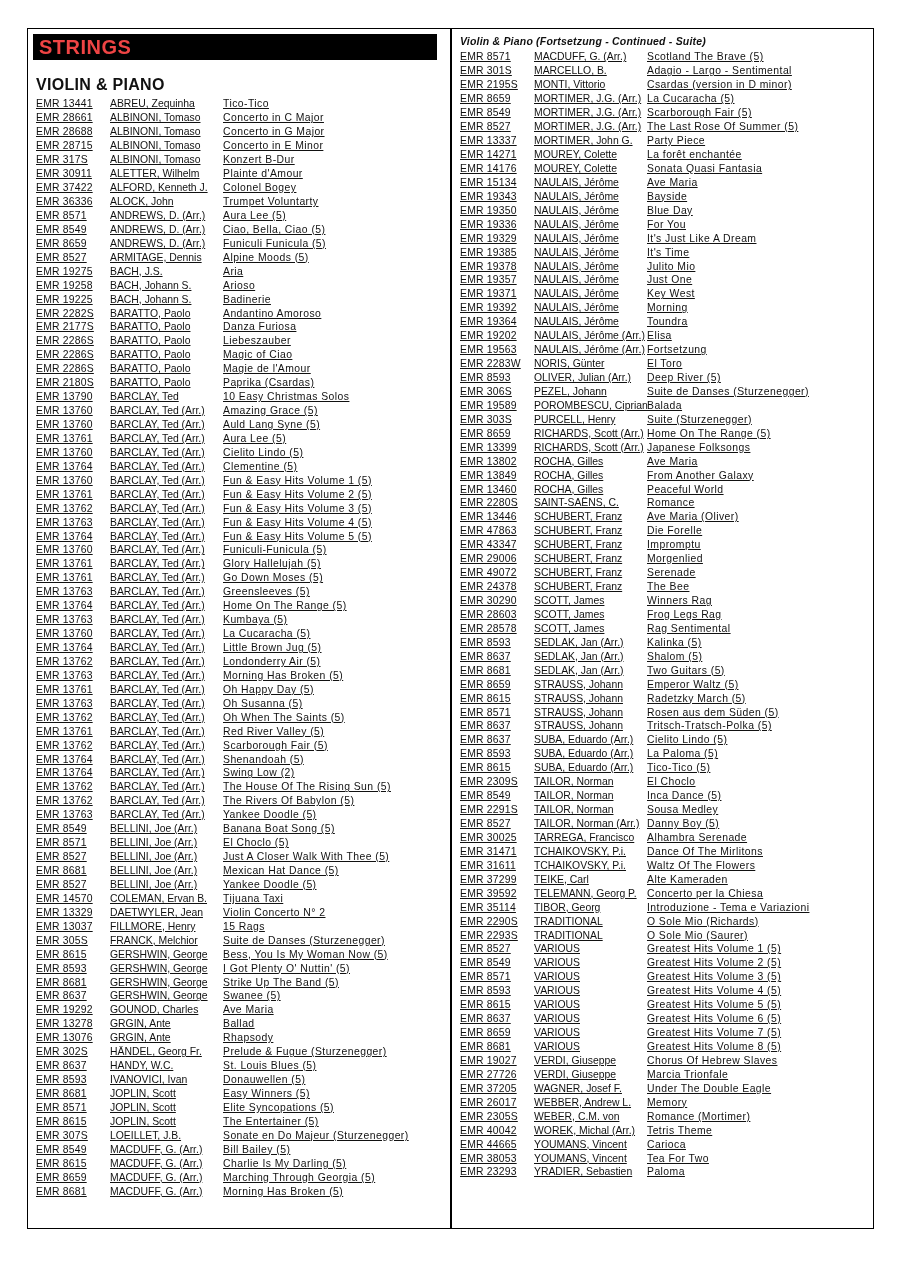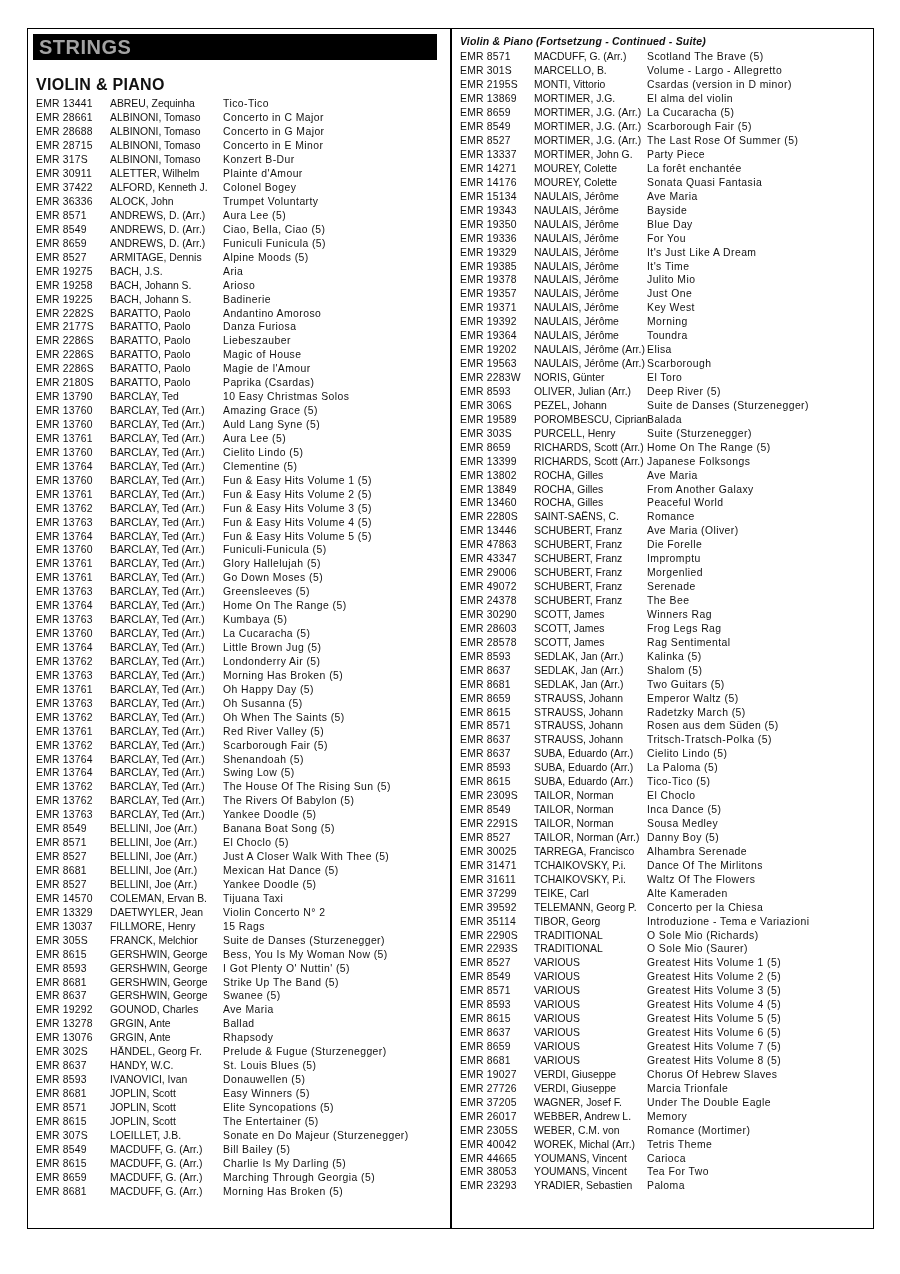--- a/index.html
+++ b/index.html
@@ -47,21 +47,21 @@
     height: 100%;
     padding-left: 36px;
   }
   .band {
     position: absolute;
     left: 5px;
     top: 5px;
     width: 404px;
     height: 26px;
     background: #000000;
-    color: #a3a3a3;
+    color: #ef4444;
     font-size: 20px;
     font-weight: bold;
     line-height: 26px;
     padding-left: 6px;
     letter-spacing: 0.5px;
     box-sizing: border-box;
   }
   .subheading {
     position: absolute;
     left: 8px;
@@ -76,20 +76,21 @@
     top: 6px;
     font-size: 10.5px;
     font-weight: bold;
     font-style: italic;
     letter-spacing: 0.2px;
   }
   .rows {
     position: absolute;
     left: 8px;
     right: 9px;
+    text-decoration: underline;
   }
   #left-rows  { top: 68px; }
   #right-rows { top: 21px; }
   .row {
     display: grid;
     grid-template-columns: 74px 113px 1fr;
     height: 13.95px;
     align-items: center;
   }
   .cell {
@@ -196,21 +197,21 @@
           <span class="cell title">Danza Furiosa</span>
         </div>
         <div class="row">
           <span class="cell ref">EMR 2286S</span>
           <span class="cell composer">BARATTO, Paolo</span>
           <span class="cell title">Liebeszauber</span>
         </div>
         <div class="row">
           <span class="cell ref">EMR 2286S</span>
           <span class="cell composer">BARATTO, Paolo</span>
-          <span class="cell title">Magic of House</span>
+          <span class="cell title">Magic of Ciao</span>
         </div>
         <div class="row">
           <span class="cell ref">EMR 2286S</span>
           <span class="cell composer">BARATTO, Paolo</span>
           <span class="cell title">Magie de l'Amour</span>
         </div>
         <div class="row">
           <span class="cell ref">EMR 2180S</span>
           <span class="cell composer">BARATTO, Paolo</span>
           <span class="cell title">Paprika (Csardas)</span>
@@ -346,21 +347,21 @@
           <span class="cell title">Scarborough Fair (5)</span>
         </div>
         <div class="row">
           <span class="cell ref">EMR 13764</span>
           <span class="cell composer">BARCLAY, Ted (Arr.)</span>
           <span class="cell title">Shenandoah (5)</span>
         </div>
         <div class="row">
           <span class="cell ref">EMR 13764</span>
           <span class="cell composer">BARCLAY, Ted (Arr.)</span>
-          <span class="cell title">Swing Low (5)</span>
+          <span class="cell title">Swing Low (2)</span>
         </div>
         <div class="row">
           <span class="cell ref">EMR 13762</span>
           <span class="cell composer">BARCLAY, Ted (Arr.)</span>
           <span class="cell title">The House Of The Rising Sun (5)</span>
         </div>
         <div class="row">
           <span class="cell ref">EMR 13762</span>
           <span class="cell composer">BARCLAY, Ted (Arr.)</span>
           <span class="cell title">The Rivers Of Babylon (5)</span>
@@ -512,33 +513,28 @@
     <div class="cont-header">Violin &amp; Piano (Fortsetzung - Continued - Suite)</div>
     <div class="rows" id="right-rows">
         <div class="row">
           <span class="cell ref">EMR 8571</span>
           <span class="cell composer">MACDUFF, G. (Arr.)</span>
           <span class="cell title">Scotland The Brave (5)</span>
         </div>
         <div class="row">
           <span class="cell ref">EMR 301S</span>
           <span class="cell composer">MARCELLO, B.</span>
-          <span class="cell title">Volume - Largo - Allegretto</span>
+          <span class="cell title">Adagio - Largo - Sentimental</span>
         </div>
         <div class="row">
           <span class="cell ref">EMR 2195S</span>
           <span class="cell composer">MONTI, Vittorio</span>
           <span class="cell title">Csardas (version in D minor)</span>
         </div>
         <div class="row">
-          <span class="cell ref">EMR 13869</span>
-          <span class="cell composer">MORTIMER, J.G.</span>
-          <span class="cell title">El alma del violin</span>
-        </div>
-        <div class="row">
           <span class="cell ref">EMR 8659</span>
           <span class="cell composer">MORTIMER, J.G. (Arr.)</span>
           <span class="cell title">La Cucaracha (5)</span>
         </div>
         <div class="row">
           <span class="cell ref">EMR 8549</span>
           <span class="cell composer">MORTIMER, J.G. (Arr.)</span>
           <span class="cell title">Scarborough Fair (5)</span>
         </div>
         <div class="row">
@@ -617,21 +613,21 @@
           <span class="cell title">Toundra</span>
         </div>
         <div class="row">
           <span class="cell ref">EMR 19202</span>
           <span class="cell composer">NAULAIS, Jérôme (Arr.)</span>
           <span class="cell title">Elisa</span>
         </div>
         <div class="row">
           <span class="cell ref">EMR 19563</span>
           <span class="cell composer">NAULAIS, Jérôme (Arr.)</span>
-          <span class="cell title">Scarborough</span>
+          <span class="cell title">Fortsetzung</span>
         </div>
         <div class="row">
           <span class="cell ref">EMR 2283W</span>
           <span class="cell composer">NORIS, Günter</span>
           <span class="cell title">El Toro</span>
         </div>
         <div class="row">
           <span class="cell ref">EMR 8593</span>
           <span class="cell composer">OLIVER, Julian (Arr.)</span>
           <span class="cell title">Deep River (5)</span>

